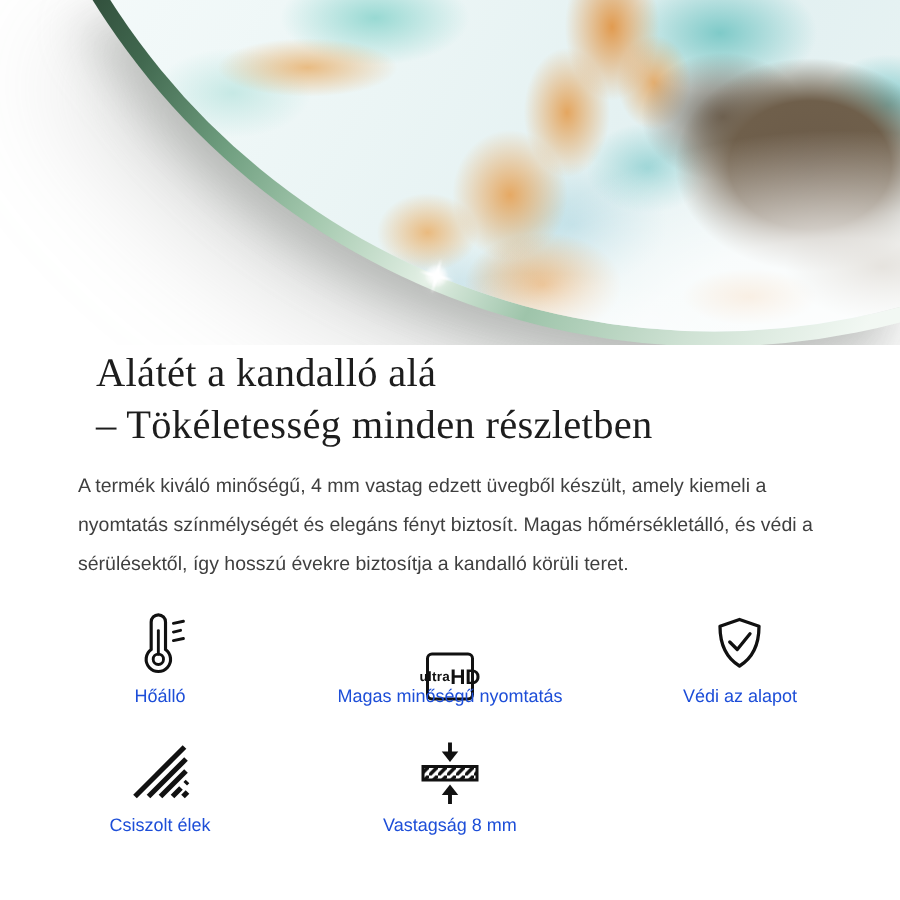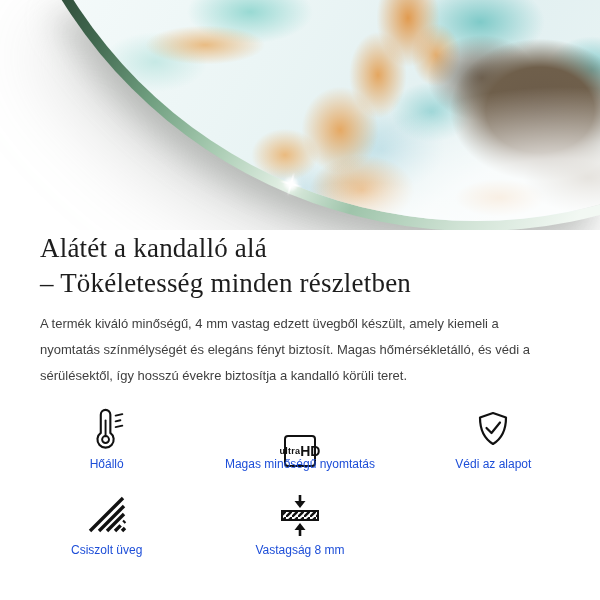--- a/index.html
+++ b/index.html
@@ -60,28 +60,28 @@
     filter: drop-shadow(0 0 3px rgba(255,255,255,.95));
   }
   .sparkle::before, .sparkle::after {
     content:""; position:absolute; left:0; top:11px; width:24px; height:2px;
     background: linear-gradient(90deg, transparent, #fff 35%, #fff 65%, transparent);
   }
   .sparkle::after { transform: rotate(90deg); }
 
   
   h1 {
-    margin:1px 0 0; padding:0 40px;
+    margin:1px 0 0; padding:0 64px;
     font-family:"Liberation Serif","DejaVu Serif",serif;
     font-weight:400; font-size:27px; line-height:35px;
     color:#1d1d1d; letter-spacing:.2px;
   }
   h1 span { display:block; }
   .desc {
-    margin:10px 0 0; padding:0 40px;
+    margin:10px 12px 0; padding:0 40px;
     font-size:13px; line-height:26px; color:#3f3f3f;
     max-width:578px;
   }
 
   
   .features {
     margin-top:18px; padding:0 10px;
     display:grid; grid-template-columns:repeat(3,1fr); row-gap:22px;
   }
   .feature { display:flex; flex-direction:column; align-items:center; }
@@ -158,21 +158,21 @@
     <div class="feature">
       <div class="icon-box">
         <svg width="40" height="40" viewBox="0 0 40 40" fill="none" stroke="#111" stroke-width="3.4">
           <path d="M3,36 L36,3"></path>
           <path d="M12,36 L37,11"></path>
           <path d="M20,36 L37,19"></path>
           <path d="M28,36 L38,26" stroke-dasharray="8 4"></path>
           <path d="M35,36 L38,33"></path>
         </svg>
       </div>
-      <div class="feature-label">Csiszolt üveg</div>
+      <div class="feature-label">Csiszolt élek</div>
     </div>
 
     <div class="feature">
       <div class="icon-box">
         <svg width="40" height="44" viewBox="0 0 40 44">
           <defs>
             <pattern id="hatch6" width="6" height="6" patternUnits="userSpaceOnUse">
               <path d="M-1,7 L7,-1" stroke="#111" stroke-width="2.4"></path>
             </pattern>
           </defs>

